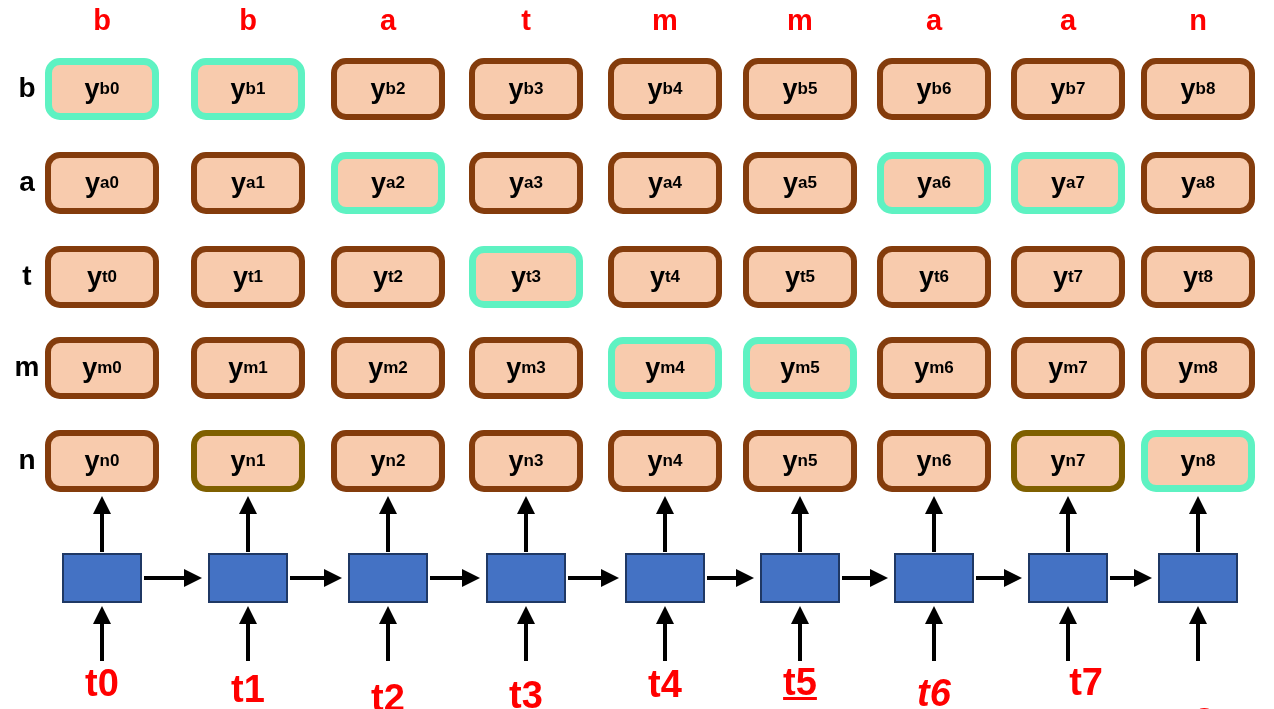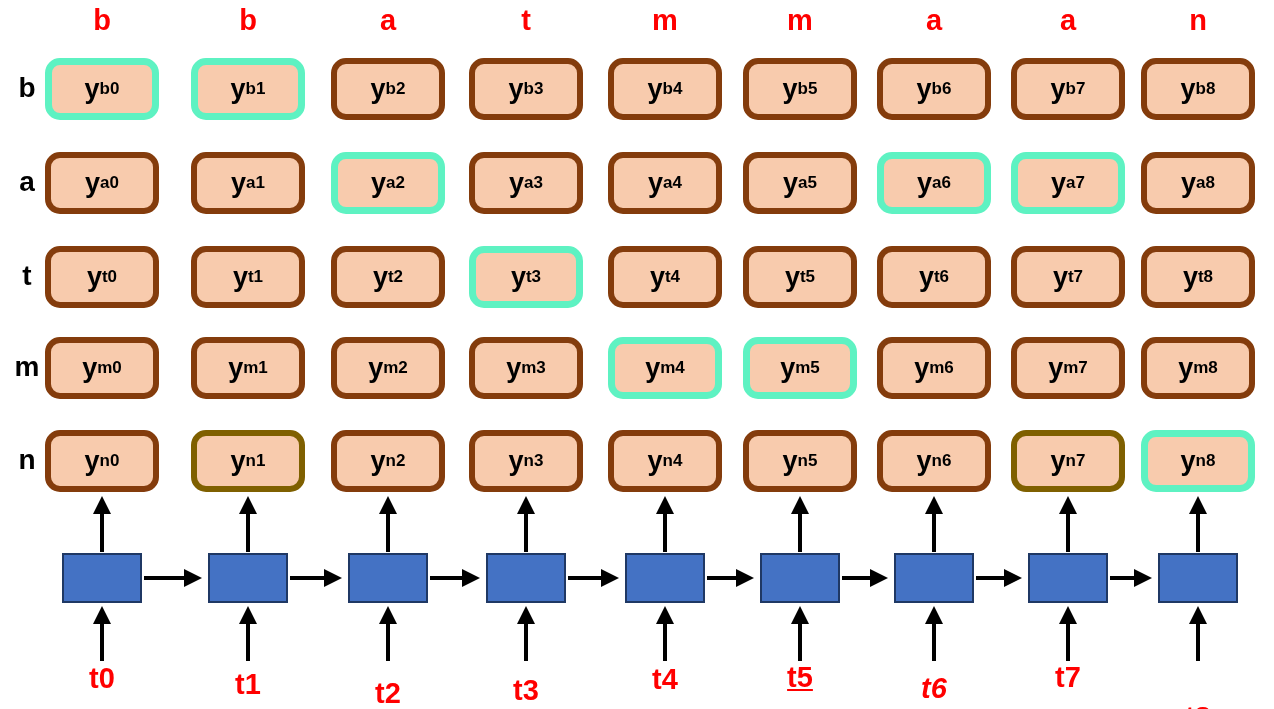--- a/index.html
+++ b/index.html
@@ -27,21 +27,21 @@
   .cell.alt{border-color:var(--olive,#7F6000);}
   .cell sup{font-size:17px;line-height:0;}
   .cell sub{font-size:17px;line-height:0;}
   .rnn-cell{
     position:absolute;width:80px;height:50px;box-sizing:border-box;
     background:var(--blue,#4472C4);border:2px solid var(--navy,#1F3864);
     top:553px;
   }
   .time-label{
     position:absolute;width:70px;text-align:center;
-    font-size:29px;color:var(--red,#FF0000);
+    font-size:38px;color:var(--red,#FF0000);
   }
   #arrows{position:absolute;left:0;top:0;width:1274px;height:709px;pointer-events:none;}
   #arrows line{stroke:#000;stroke-width:4;}
 </style>
 </head>
 <body>
 
 <div id="canvas" style="--fill: #F8CBAD; --brown: #843C0C; --green: #5EF2C2; --olive: #7F6000; --blue: #4472C4; --navy: #1F3864; --red: #FF0000;">
   <div id="top-letters">
       <div class="top-letter" style="left: 72px;">b</div>
@@ -337,16 +337,16 @@
       <div class="rnn-cell" style="left: 1158px;"></div>
     </div>
   <div id="time-labels">
       <div class="time-label" style="left: 67px; top: 662px;">t0</div>
       <div class="time-label" style="left: 213px; top: 668px;">t1</div>
       <div class="time-label" style="left: 353px; top: 677px;">t2</div>
       <div class="time-label" style="left: 491px; top: 674px;">t3</div>
       <div class="time-label" style="left: 630px; top: 663px;">t4</div>
       <div class="time-label" style="left: 765px; top: 661px; text-decoration: underline;">t5</div>
       <div class="time-label" style="left: 899px; top: 672px; font-style: italic;">t6</div>
-      <div class="time-label" style="left: 1033px; top: 661px;">t7</div>
+      <div class="time-label" style="left: 1033px; top: 661px; text-align: right;">t7</div>
       <div class="time-label" style="left: 1163px; top: 701px;">t8</div>
     </div>
 </div>
 
 </body></html>

